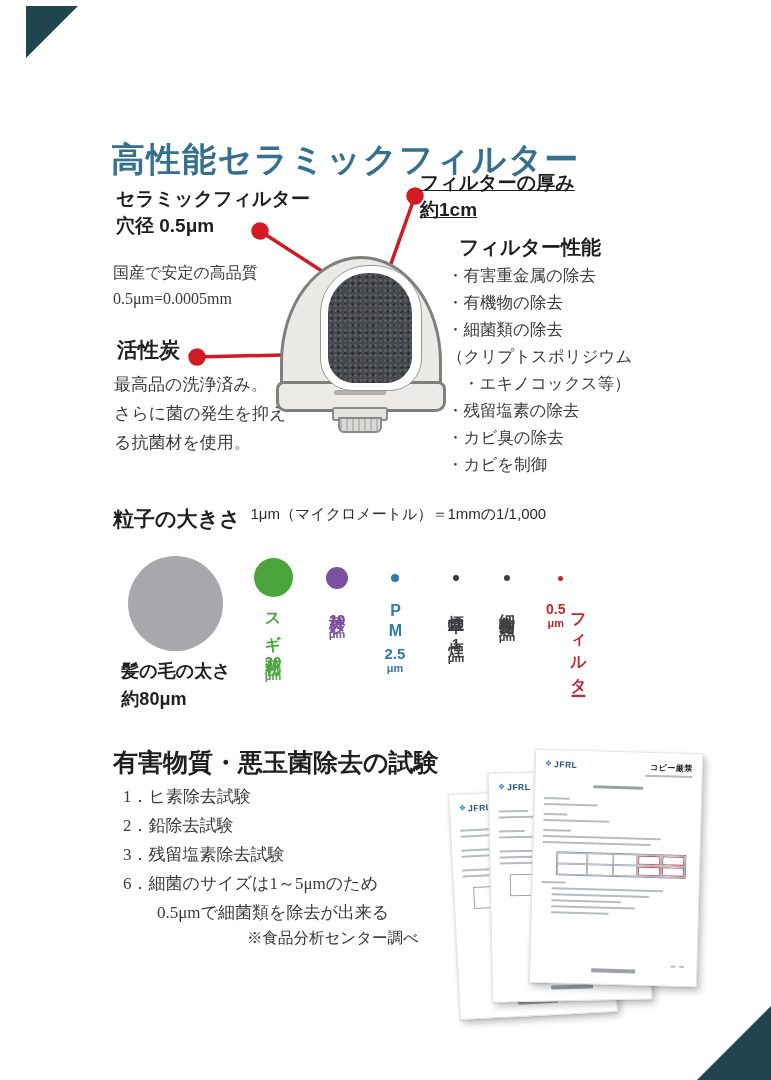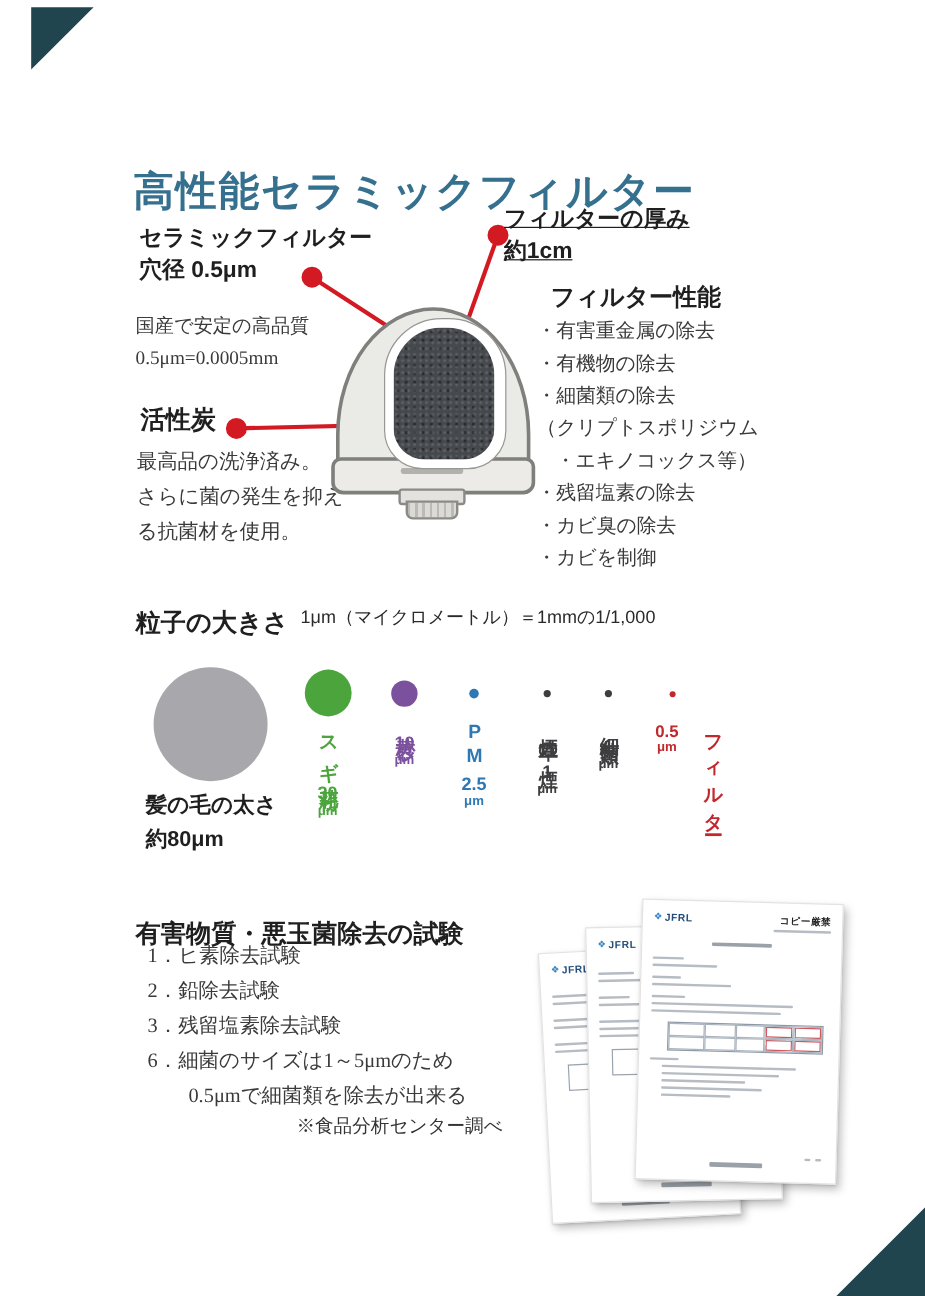--- a/index.html
+++ b/index.html
@@ -63,25 +63,25 @@
   .vlabel{position:absolute;display:flex;flex-direction:column;align-items:center;transform:translateX(-50%);}
   .vtext{writing-mode:vertical-rl;text-orientation:upright;font-weight:700;font-size:16px;letter-spacing:3px;line-height:1;}
   .vnum{font-weight:700;font-size:15px;margin-top:4px;line-height:1;}
   .vunit{font-weight:700;font-size:11px;margin-top:2px;line-height:1;}
   .cg{color:#4ba53c}.cp{color:#7b519d}.cb{color:#2e79b4}.cd{color:#3e3e40}.cr{color:#c1272d}
   .vl-pollen{left:273px;top:602px;}
   .vl-sand{left:337px;top:602px;}
   .vl-pm{left:395px;top:602px;}
   .vl-smoke{left:456px;top:602px;}
   .vl-bact{left:507px;top:602px;}
-  .vl-filt{left:546px;top:602px;transform:none;display:flex;flex-direction:row;align-items:flex-start;gap:20px;}
+  .vl-filt{left:546px;top:602px;transform:none;display:flex;flex-direction:row;align-items:flex-start;gap:5px;}
   .vl-filt .numcol{display:flex;flex-direction:column;align-items:center;}
 
   
-  .test-head{left:113px;top:764px;font-size:21px;}
+  .test-head{left:113px;top:746px;font-size:25px;}
   .test-list{left:123px;top:782px;font-size:17px;line-height:29px;white-space:nowrap;}
   .test-list .cont{padding-left:34px;}
   .test-note{left:247px;top:928px;font-size:15.5px;color:#333;}
 
   
   .docs{left:442px;top:745px;width:326px;height:290px;}
   .doc{position:absolute;background:#ffffff;box-shadow:3px 4px 7px rgba(0,0,0,.25),0 1px 2px rgba(0,0,0,.12);
        border:0.5px solid #e3e3e3;padding:9px;box-sizing:border-box;}
   .doc-back{left:12px;top:45px;width:158px;height:226px;transform:rotate(-3deg);z-index:1;}
   .doc-mid{left:48px;top:26px;width:160px;height:230px;transform:rotate(-1.2deg);z-index:2;}

